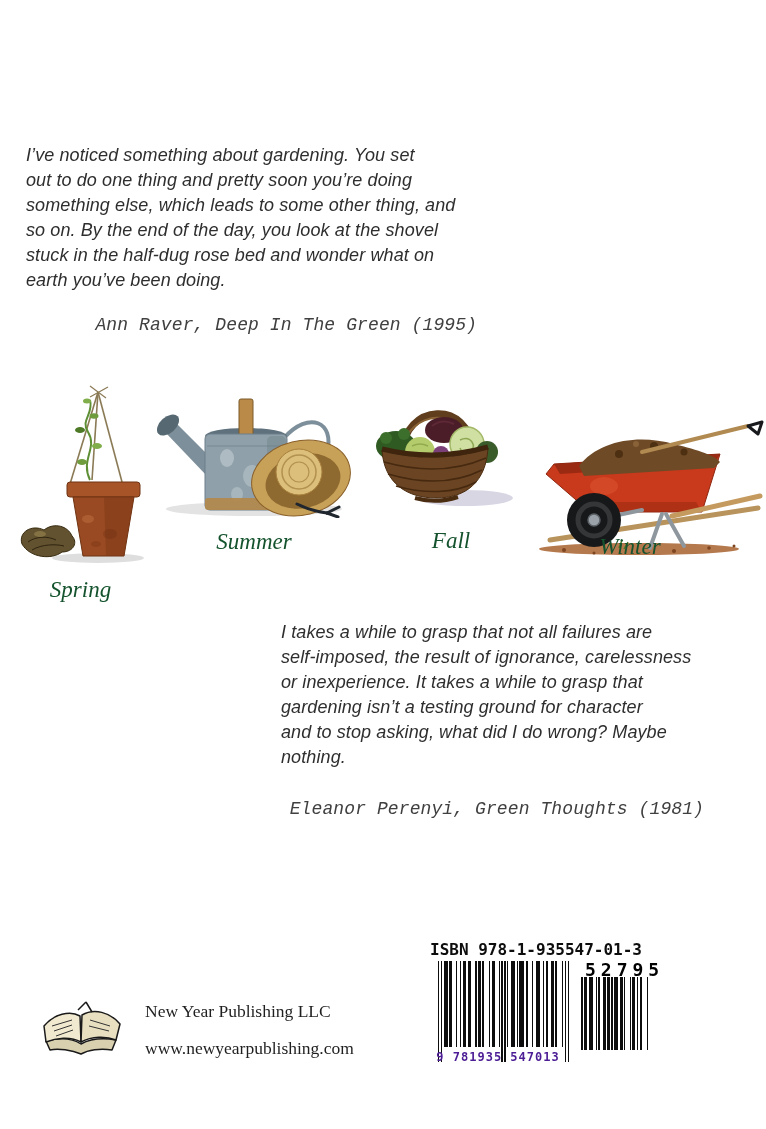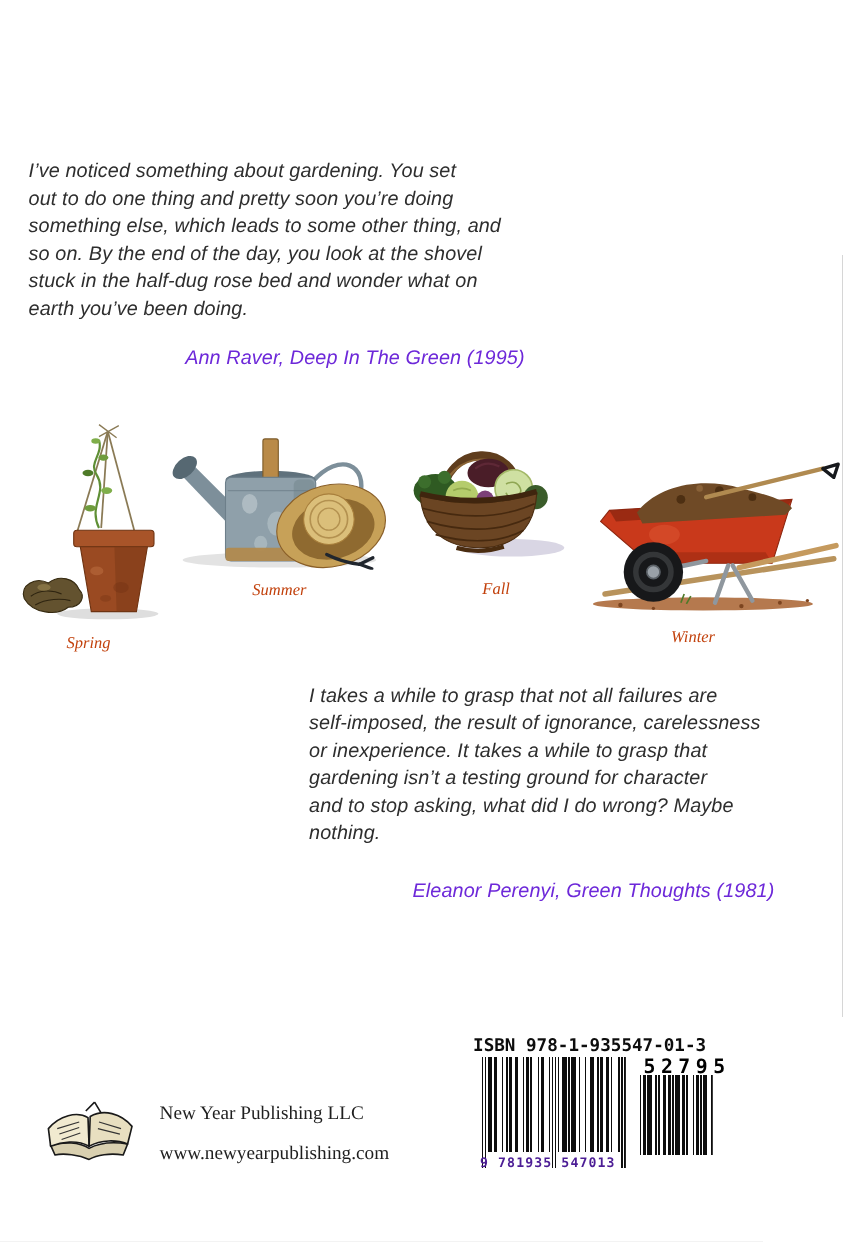--- a/index.html
+++ b/index.html
@@ -9,34 +9,34 @@
     font-family:"Liberation Sans",sans-serif;color:#2d2d2d;padding-left:40px;
   }
   .quote{
     position:absolute;white-space:pre-line;
     font-style:italic;font-size:18px;line-height:25px;letter-spacing:.1px;
     color:#2e2e2e;
   }
   .q1{left:26px;top:143px;width:480px;}
   .q2{left:281px;top:620px;width:440px;}
   .attr{
-    position:absolute;font-style:italic;font-size:18px;color:#6d28d9;
-    text-align:right;letter-spacing:.1px;
+    position:absolute;font-style:italic;font-size:18px;color:#404040;
+    text-align:right;letter-spacing:.1px;font-family:Liberation Mono, monospace;
   }
   .a1{left:26px;top:315px;width:451px;}
   .a2{left:281px;top:799px;width:423px;}
   .illus{position:absolute;}
   .season-label{
     position:absolute;font-family:"Liberation Serif",serif;font-style:italic;
-    font-size:15px;color:#c2410c;text-align:center;
+    font-size:23px;color:#14532d;text-align:center;
   }
   .lbl-spring{left:18px;top:577px;width:125px;}
   .lbl-summer{left:168px;top:529px;width:172px;}
   .lbl-fall{left:391px;top:528px;width:120px;}
-  .lbl-winter{left:569px;top:572px;width:122px;}
+  .lbl-winter{left:569px;top:534px;width:122px;}
   .pub-name,.pub-url{
     position:absolute;left:145px;font-family:"Liberation Serif",serif;
     font-size:17.5px;color:#1f1f1f;
   }
   .pub-name{top:1001px;text-align:right;}
   .pub-url{top:1038px;}
   .isbn-label{
     position:absolute;left:424px;top:940px;width:224px;text-align:center;
     font-family:"DejaVu Sans Mono",monospace;font-weight:bold;font-size:16px;
     color:#0d0d0d;letter-spacing:0;

